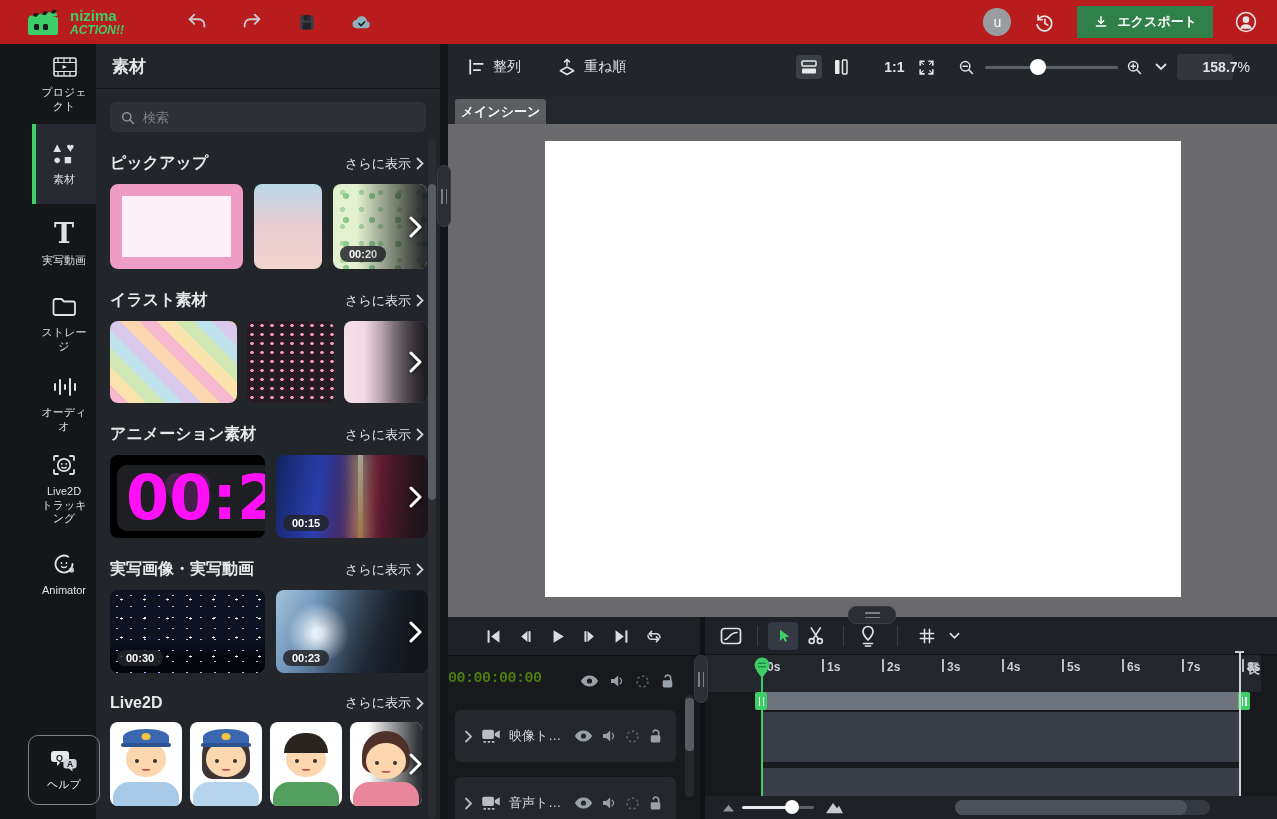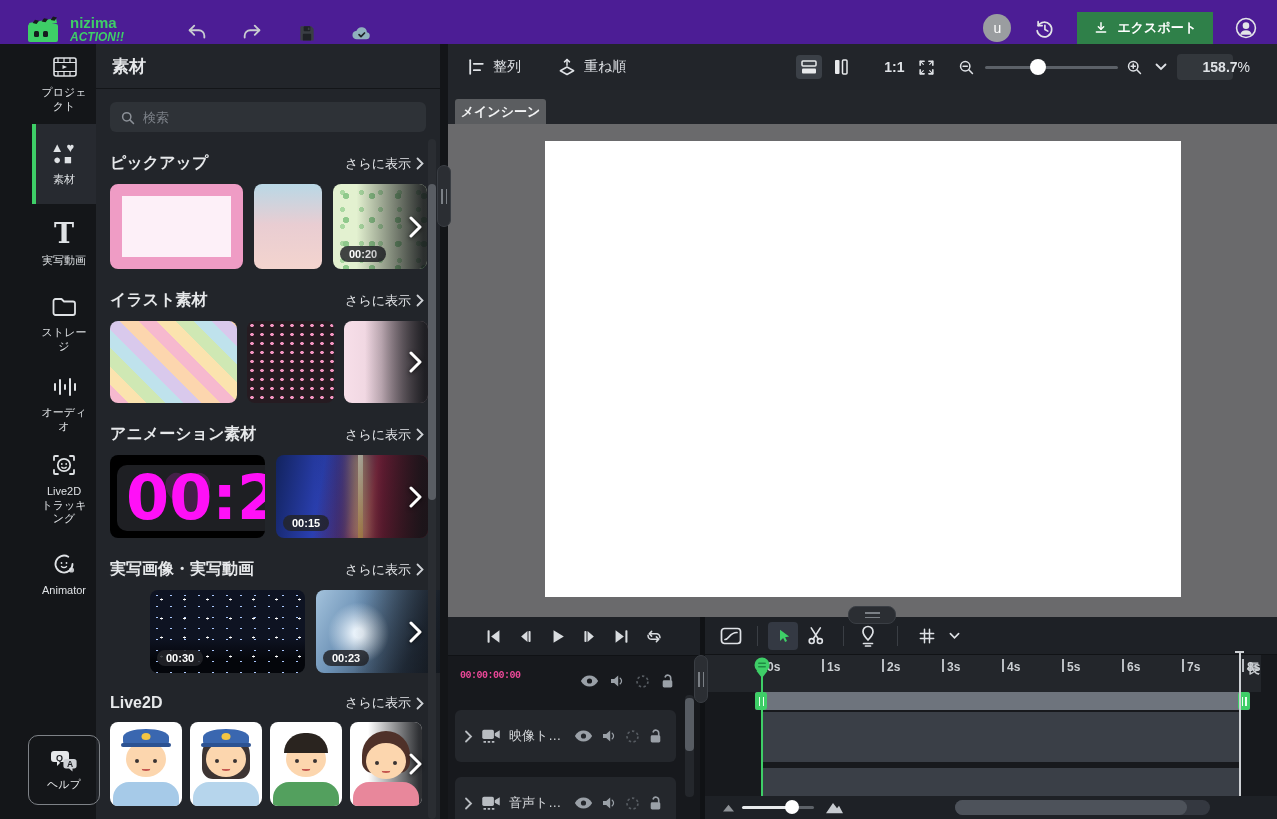--- a/index.html
+++ b/index.html
@@ -3,21 +3,21 @@
 <meta charset="utf-8">
 <style>
   * { margin:0; padding:0; box-sizing:border-box; }
   html,body { width:1277px; height:819px; overflow:hidden; background:#101215; }
   body { font-family:"Liberation Sans","DejaVu Sans",sans-serif; color:#e6e8ea; }
   .app { position:relative; width:1277px; height:819px; background:#17191d; overflow:hidden; }
   .abs { position:absolute; }
   svg { display:block; }
 
   
-  .topbar { position:absolute; left:0; top:0; width:100%; height:44px; background:#4c1d95; display:flex; align-items:flex-end; z-index:30;gap:20px; }
+  .topbar { position:absolute; left:0; top:0; width:100%; height:44px; background:#b91c1c; display:flex; align-items:center; z-index:30;gap:20px; }
   .logo { display:flex; align-items:center; gap:8px; margin-left:26px; cursor:pointer; }
   .logo-txt { line-height:1; }
   .logo-name { color:#3ece67; font-weight:bold; font-size:15px; display:block; }
   .logo-sub { color:#3ece67; font-weight:bold; font-style:italic; font-size:12px; display:block; margin-top:1px; }
   .tb-ico { width:22px; height:22px; display:flex; align-items:center; justify-content:center; cursor:pointer; }
   .tb-left { display:flex; align-items:center; gap:33px; margin-left:42px; }
   .tb-right { margin-left:auto; display:flex; align-items:center; gap:22px; margin-right:20px; }
   .avatar { width:28px; height:28px; border-radius:50%; background:#9a9da0; color:#fff; font-size:14px; display:flex; align-items:center; justify-content:center; cursor:pointer; }
   .export-btn { height:32px; background:#2f8049; border-radius:0; display:flex; align-items:center; gap:8px; padding:0 16px; color:#fff; font-size:13px; font-weight:bold; cursor:pointer; }
 
@@ -49,21 +49,21 @@
   .th-frame { background:#fdf0f8; border:12px solid #ef9cc5; }
   .th-sakura { background:linear-gradient(180deg,#b9d8e6 0%,#e9cdd2 48%,#f3d4ce 100%); }
   .th-leaves { background-color:#e3f1d0; background-image:radial-gradient(#8fc98b 3px, transparent 3.5px), radial-gradient(#a9d8a0 2.5px, transparent 3px); background-size:26px 24px, 19px 17px; }
   .th-stripes { background:repeating-linear-gradient(45deg,#f6b9cf 0 13px,#fbe3ae 13px 26px,#cfe8b4 26px 39px,#bfe2ec 39px 52px,#d9c9ec 52px 65px,#fcd6ae 65px 78px); }
   .th-hearts { background-color:#261b21; background-image:radial-gradient(#f294c0 1.6px, transparent 2px); background-size:10px 9px; }
   .th-pinkgrad { background:linear-gradient(to right,#f7dfe9 0%,#ecd2dd 45%,#7c6d74 100%); }
   .th-heart { background:#000; display:flex; align-items:center; justify-content:center; }
   .th-heart span { color:#ff10f7; font-size:62px; line-height:1; font-family:"DejaVu Sans",sans-serif; }
   .th-fire { background:linear-gradient(100deg,#12235e 0%,#2a3fb0 30%,#55307c 49%,#c42553 62%,#5e1420 100%); }
   .th-fire::before { content:""; position:absolute; left:54%; top:0; width:5px; height:100%; background:linear-gradient(#fff8e0,#f0b060); box-shadow:0 0 14px 6px rgba(255,220,150,.8); }
-  .th-stars { background-color:#0e1322; background-image:radial-gradient(#fff 1px, transparent 1.4px), radial-gradient(#aac8ff .8px, transparent 1.2px), linear-gradient(to top,#04060b 0 16%, transparent 42%); background-size:23px 19px, 14px 11px, 100% 100%;margin-left:40px; }
+  .th-stars { background-color:#0e1322; background-image:radial-gradient(#fff 1px, transparent 1.4px), radial-gradient(#aac8ff .8px, transparent 1.2px), linear-gradient(to top,#04060b 0 16%, transparent 42%); background-size:23px 19px, 14px 11px, 100% 100%; }
   .th-light { background:linear-gradient(118deg,#a3c2dc 0%,#6d92b6 28%,#273648 66%,#0f141c 100%); }
   .th-light::before { content:""; position:absolute; inset:0; background:radial-gradient(circle at 28% 52%, rgba(240,248,255,.95) 0 4%, transparent 26%); }
   
   .av { background:#fff; }
   .av .head { position:absolute; top:19px; left:50%; transform:translateX(-50%); width:40px; height:36px; border-radius:50%; background:#fcd6ae; z-index:2; }
   .av .eye { position:absolute; width:4px; height:4px; border-radius:50%; background:#3a3433; top:37px; z-index:3; }
   .av .eye.l { left:25px; } .av .eye.r { right:25px; }
   .av .mouth { position:absolute; top:44px; left:50%; transform:translateX(-50%); width:9px; height:5px; border-bottom:2px solid #c4564f; border-radius:50%; z-index:3; }
   .av .torso { position:absolute; bottom:-8px; left:50%; transform:translateX(-50%); width:66px; height:32px; border-radius:16px 16px 0 0; z-index:4; }
   .av .cap { position:absolute; top:7px; left:50%; transform:translateX(-50%); width:46px; height:16px; background:#3a67b0; border-radius:50% 50% 4px 4px; z-index:5; }
@@ -94,21 +94,21 @@
   .canvas-wrap { position:absolute; left:0; top:46px; right:0; bottom:202px; background:#23262b; overflow:hidden; }
   .scene-tab { position:absolute; left:7px; top:9px; width:91px; height:25px; background:#5b5d60; color:#f2f3f4; font-size:13px; font-weight:bold; display:flex; align-items:center; justify-content:center; border-radius:3px 3px 0 0; cursor:pointer; }
   .canvas-gray { position:absolute; left:0; top:34px; right:0; bottom:0; background:#6a6a6c; }
   .white-canvas { position:absolute; left:97px; top:17px; width:636px; height:456px; background:#ffffff; }
 
   
   .bottom { position:absolute; left:0; bottom:0; right:0; height:202px; }
   .bl { position:absolute; left:0; top:0; width:252px; height:100%; background:#17191d; overflow:hidden; }
   .bl-playbar { height:39px; background:#1e2126; border-bottom:1px solid #101215; display:flex; align-items:center; justify-content:center; gap:13px; }
   .pb-ico { cursor:pointer; }
-  .timecode { position:absolute; left:12px; top:53px; font-family:"Liberation Mono","DejaVu Sans Mono",monospace; font-weight:bold; font-size:10px; color:#ec4899; letter-spacing:-.5px; }
+  .timecode { position:absolute; left:0; top:53px; font-family:"Liberation Mono","DejaVu Sans Mono",monospace; font-weight:bold; font-size:15px; color:#4d7c0f; letter-spacing:-.5px; }
   .tc-icons { position:absolute; left:132px; top:56px; display:flex; gap:10px; align-items:center; }
   .trk-row { position:absolute; left:7px; width:221px; height:52px; background:#24272c; border-radius:6px; display:flex; align-items:center; padding:0 9px; gap:8px; cursor:pointer; }
   .trk-label { font-size:13px; color:#d4d7da; width:57px; white-space:nowrap; overflow:hidden; }
   .trk-icons { display:flex; gap:8px; align-items:center; }
   .bl-scroll { position:absolute; left:237px; top:78px; width:9px; height:102px; background:#24272c; border-radius:4px; }
   .bl-sthumb { position:absolute; left:0; top:3px; width:9px; height:53px; background:#575c63; border-radius:4px; cursor:grab; }
   .vdiv2 { position:absolute; left:252px; top:0; width:5px; height:100%; background:#101215; }
 
   .tl { position:absolute; left:257px; top:0; right:0; height:100%; background:#17191d; overflow:hidden; }
   .tl-toolbar { position:absolute; left:0; top:0; right:0; height:38px; background:#1e2126; border-bottom:1px solid #111316; }

